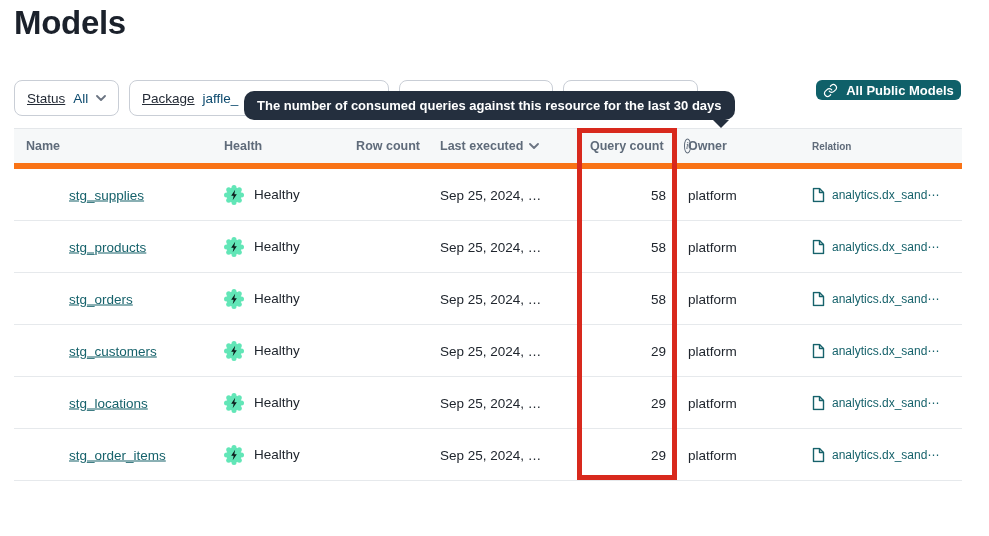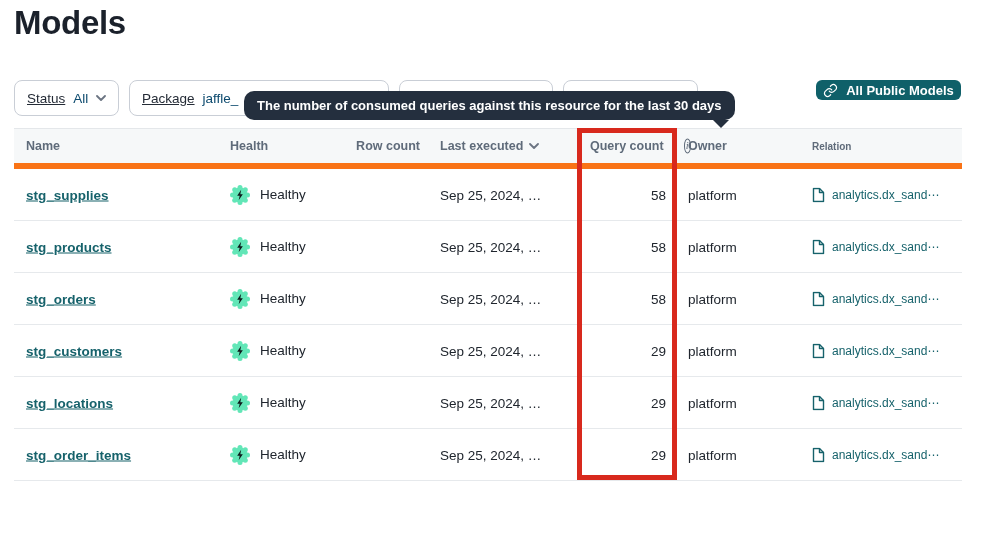--- a/index.html
+++ b/index.html
@@ -33,29 +33,29 @@
   .tooltip-caret { position:absolute; right:6px; top:100%; width:0; height:0;
     border-left:8px solid transparent; border-right:8px solid transparent; border-top:8px solid var(--tooltip,#242f3e); }
 
   
   .models-table { position:absolute; left:14px; top:128px; width:948px; }
   .thead { position:relative; height:41px; background:#f6f8f9; border-top:1px solid #e4e7ea; border-bottom:6px solid #f97316;
     font-size:12.5px; font-weight:bold; color:#5f6b7a; }
   .trow { position:relative; height:52px; border-bottom:1px solid #e6e9ec; font-size:13.5px; background:#fff; }
   .cell { position:absolute; top:50%; transform:translateY(-50%); white-space:nowrap; }
   .c-name     { left:12px; }
-  .c-health   { left:216px; display:flex; align-items:center; gap:10px; }
+  .c-health   { left:210px; display:flex; align-items:center; gap:10px; }
   .c-rowcount { left:336px; width:70px;  text-align:right; }
   .c-lastexec { left:426px; display:flex; align-items:center; gap:6px; }
   .c-query    { left:551px; width:101px; text-align:right; }
   .c-query-h  { left:576px; width:101px; display:flex; align-items:flex-start; justify-content:flex-end; gap:20px; }
   .c-owner    { left:674px; }
   .c-relation { left:798px; display:flex; align-items:center; gap:7px; color:var(--link,#16626b); font-size:12px; }
 
-  .name-link { color:var(--link,#16626b); font-weight:bold; text-decoration:underline; cursor:pointer; }
+  .name-link { color:var(--link,#16626b); font-weight:normal; text-decoration:underline; cursor:pointer;margin-left:43px; }
   .health-badge { width:20px; height:20px; flex:0 0 auto; }
   .info-icon { width:15px; height:15px; border:1px solid #5f6b7a; border-radius:50%; display:inline-flex;
     align-items:center; justify-content:center; font-family:"Liberation Serif", serif; font-style:italic;
     font-size:10.5px; font-weight:normal; color:#5f6b7a; line-height:1; }
   .doc-icon { width:13px; height:15px; flex:0 0 auto; }
   .doc-icon path { fill:none; stroke:var(--link,#16626b); stroke-width:1.4; stroke-linejoin:round; }
 
   
   .query-highlight { position:absolute; left:577px; top:128px; width:100px; height:352px;
     border:5px solid var(--highlight,#d8291d); z-index:5; pointer-events:none; }

